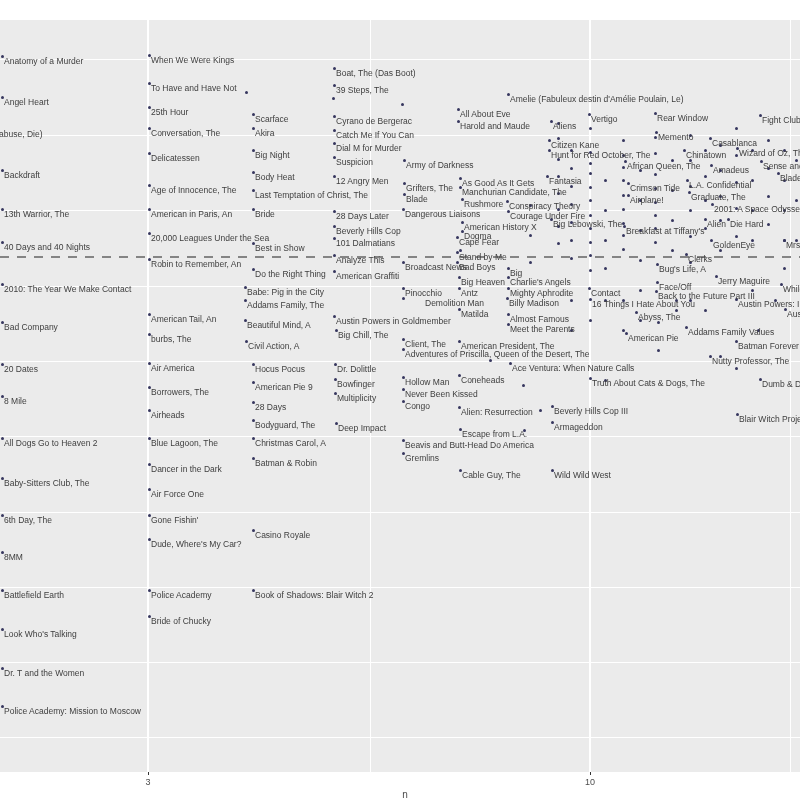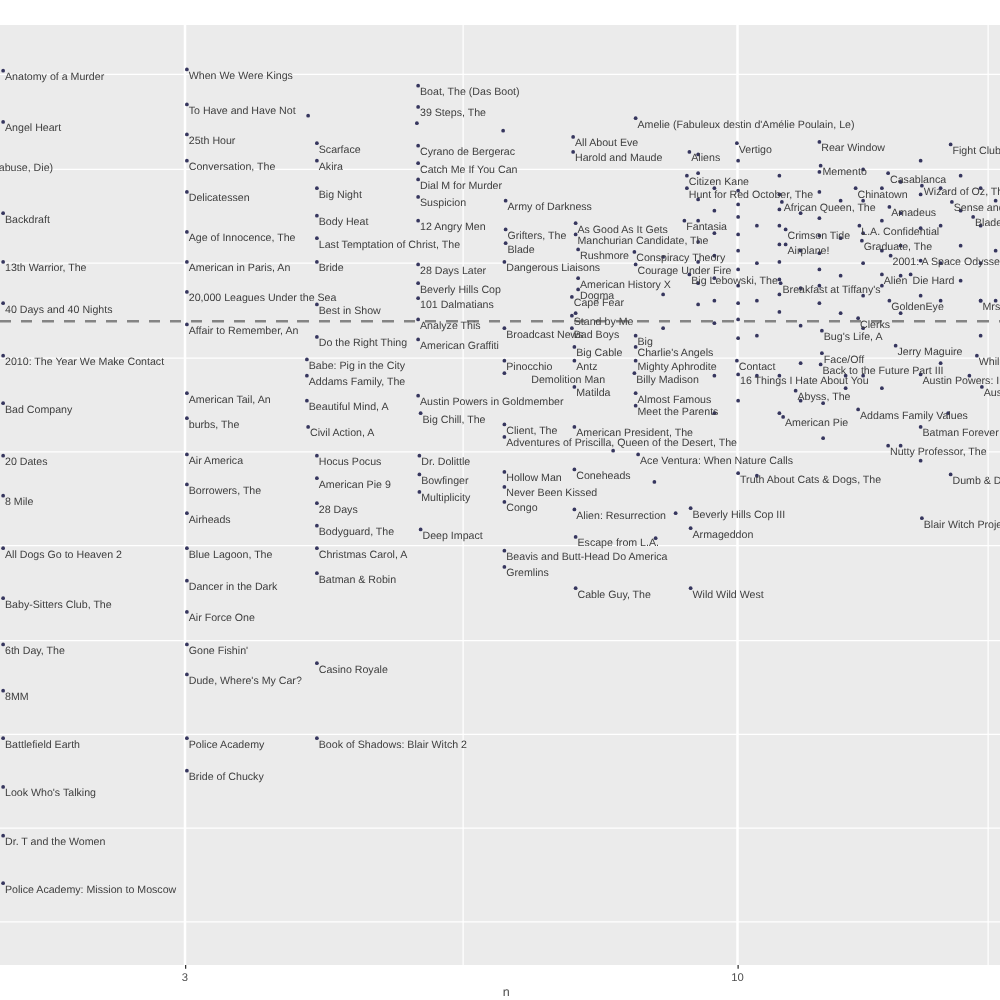--- a/index.html
+++ b/index.html
@@ -206,21 +206,21 @@
       <div class="lbl" style="left: 151px; top: 108px;">Conversation, The</div>
       <div class="pt" style="left: 148px; top: 132px;"></div>
       <div class="lbl" style="left: 151px; top: 133px;">Delicatessen</div>
       <div class="pt" style="left: 148px; top: 164px;"></div>
       <div class="lbl" style="left: 151px; top: 165px;">Age of Innocence, The</div>
       <div class="pt" style="left: 148px; top: 188px;"></div>
       <div class="lbl" style="left: 151px; top: 189px;">American in Paris, An</div>
       <div class="pt" style="left: 148px; top: 212px;"></div>
       <div class="lbl" style="left: 151px; top: 213px;">20,000 Leagues Under the Sea</div>
       <div class="pt" style="left: 148px; top: 238px;"></div>
-      <div class="lbl" style="left: 151px; top: 239px;">Affair to Remember, An</div>
+      <div class="lbl" style="left: 151px; top: 239px;">Robin to Remember, An</div>
       <div class="pt" style="left: 148px; top: 293px;"></div>
       <div class="lbl" style="left: 151px; top: 294px;">American Tail, An</div>
       <div class="pt" style="left: 148px; top: 313px;"></div>
       <div class="lbl" style="left: 151px; top: 314px;">burbs, The</div>
       <div class="pt" style="left: 148px; top: 342px;"></div>
       <div class="lbl" style="left: 151px; top: 343px;">Air America</div>
       <div class="pt" style="left: 148px; top: 366px;"></div>
       <div class="lbl" style="left: 151px; top: 367px;">Borrowers, The</div>
       <div class="pt" style="left: 148px; top: 389px;"></div>
       <div class="lbl" style="left: 151px; top: 390px;">Airheads</div>
@@ -356,21 +356,21 @@
       <div class="lbl" style="left: 464px; top: 202px;">American History X</div>
       <div class="pt" style="left: 461px; top: 210px;"></div>
       <div class="lbl" style="left: 464px; top: 211px;">Dogma</div>
       <div class="pt" style="left: 456px; top: 216px;"></div>
       <div class="lbl" style="left: 459px; top: 217px;">Cape Fear</div>
       <div class="pt" style="left: 456px; top: 231px;"></div>
       <div class="lbl" style="left: 459px; top: 232px;">Stand by Me</div>
       <div class="pt" style="left: 456px; top: 241px;"></div>
       <div class="lbl" style="left: 459px; top: 242px;">Bad Boys</div>
       <div class="pt" style="left: 458px; top: 256px;"></div>
-      <div class="lbl" style="left: 461px; top: 257px;">Big Cable</div>
+      <div class="lbl" style="left: 461px; top: 257px;">Big Heaven</div>
       <div class="pt" style="left: 458px; top: 267px;"></div>
       <div class="lbl" style="left: 461px; top: 268px;">Antz</div>
       <div class="pt" style="left: 458px; top: 288px;"></div>
       <div class="lbl" style="left: 461px; top: 289px;">Matilda</div>
       <div class="pt" style="left: 458px; top: 320px;"></div>
       <div class="lbl" style="left: 461px; top: 321px;">American President, The</div>
       <div class="pt" style="left: 458px; top: 354px;"></div>
       <div class="lbl" style="left: 461px; top: 355px;">Coneheads</div>
       <div class="pt" style="left: 458px; top: 386px;"></div>
       <div class="lbl" style="left: 461px; top: 387px;">Alien: Resurrection</div>

